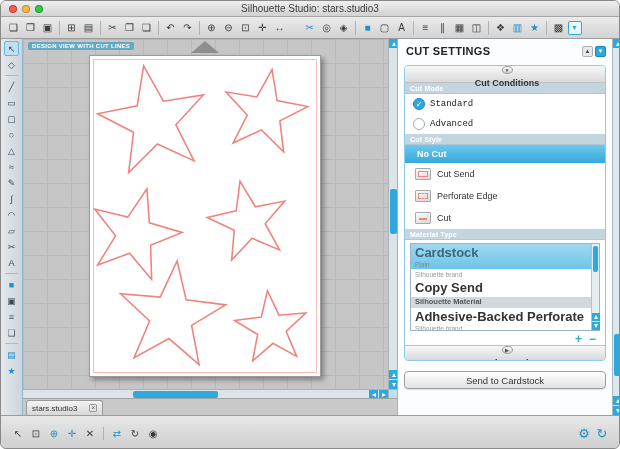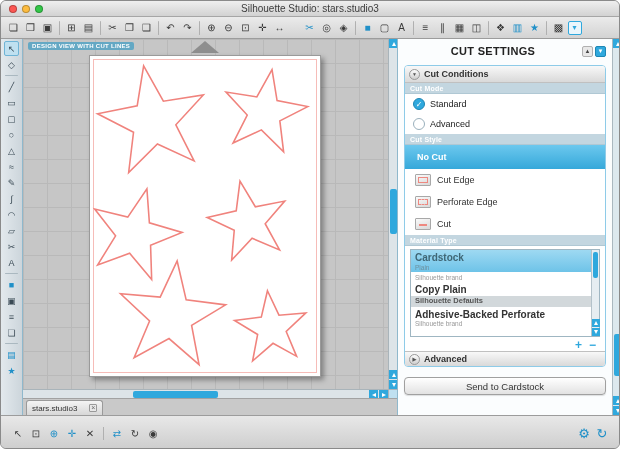--- a/index.html
+++ b/index.html
@@ -67,56 +67,56 @@
     border-top:1px solid #a2a2a2; display:flex; align-items:flex-end; padding-left:3px; }
   .tab { height:15px; display:flex; align-items:center; gap:12px; padding:0 5px;
     background:linear-gradient(#f4f4f4,#d7d7d7); border:1px solid #9a9a9a; border-bottom:none;
     border-radius:3px 3px 0 0; font-size:8px; color:#333; }
   .tabx { width:8px; height:8px; border:1px solid #999; background:#e8e8e8; color:#666;
     font-size:7px; line-height:6px; text-align:center; border-radius:1px; }
 
   
   .panel { position:absolute; left:396px; top:38px; width:215px; height:376px; background:#fbfdfe;
     border-left:1px solid #8fb8cc; display:flex; flex-direction:column; }
-  .panel-title-row { display:flex; align-items:center; padding:6px 6px 4px 8px;text-align:center; }
+  .panel-title-row { display:flex; align-items:center; padding:6px 6px 4px 8px; }
   .panel-title { font-size:11px; font-weight:bold; color:#222; letter-spacing:.3px; flex:1; }
   .pbtn { width:11px; height:11px; margin-left:2px; display:flex; align-items:center; justify-content:center;
     font-size:6px; border-radius:2px; }
   .pbtn.plain { color:#444; background:#e8e8e8; border:1px solid #b0b0b0; }
   .pbtn.blue { color:#fff; background:#2fa8dd; border:1px solid #1d86b4; }
 
   .box { margin:4px 6px 0 6px; border:1px solid #8ecbe8; border-radius:4px; background:#fff; overflow:hidden; }
   .sec-hdr { height:17px; display:flex; align-items:center; gap:4px; padding-left:4px;
     background:linear-gradient(#f8f8f8,#d9d9d9); border-bottom:1px solid #c0c0c0;
-    font-size:9px; font-weight:bold; color:#333; }
+    font-size:9px; font-weight:bold; color:#333;flex-direction:column; }
   .sec-hdr.adv { border-bottom:none; border-top:1px solid #c0c0c0; height:15px; }
   .tog { width:11px; height:11px; border-radius:50%; border:1px solid #999;
     background:linear-gradient(#fdfdfd,#cfcfcf); display:flex; align-items:center; justify-content:center;
     font-size:5px; color:#555; }
   .mini-hdr { height:11px; background:#c3d6e0; border-bottom:1px solid #b0c8d4; color:#fff;
     font-size:7px; font-weight:bold; padding-left:5px; display:flex; align-items:center; letter-spacing:.2px; }
   .mode-row { height:20px; display:flex; align-items:center; gap:5px; padding-left:8px; }
   .radio { width:12px; height:12px; border-radius:50%; border:1px solid #9ab0bc; background:#fff;
     display:flex; align-items:center; justify-content:center; font-size:8px; color:#fff; }
   .radio.checked { background:#2fa8dd; border-color:#1d86b4; }
-  .mode-label { font-size:9px; color:#222; }
+  .mode-label { font-size:9px; color:#222;font-family:Liberation Mono, monospace; }
   .style-row { height:22px; display:flex; align-items:center; gap:6px; padding-left:10px; font-size:9px; color:#333; }
-  .style-row.sel { height:24px; background:linear-gradient(#6cc8ee,#35a8da); color:#fff; font-weight:bold; padding-left:12px; }
+  .style-row.sel { height:18px; background:linear-gradient(#6cc8ee,#35a8da); color:#fff; font-weight:bold; padding-left:12px; }
   .cs-icon { width:16px; height:12px; background:linear-gradient(160deg,#fafafa,#d8d8d8);
     border:1px solid #a8a8a8; border-radius:1px; position:relative; flex:0 0 auto; }
   .cs-icon::after { content:""; position:absolute; }
   .cs-icon.edge::after  { left:2px; right:2px; top:2px; bottom:2px; border:1px solid #ee8880; }
   .cs-icon.cut::after   { left:3px; right:3px; top:5px; border-top:2px solid #ee8880; }
   .cs-icon.pedge::after { left:2px; right:2px; top:2px; bottom:2px; border:1px dashed #ee8880; }
   .cs-icon.perf::after  { left:3px; right:3px; top:5px; border-top:2px dashed #ee8880; }
 
   .matlist { margin:3px 5px 0 5px; height:88px; border:1px solid #9fb6c2; background:#fff; display:flex; position:relative; }
   .matrows { flex:1; overflow:hidden; }
   .mat-row { padding:2px 4px 1px 4px; }
-  .mat-label { font-size:10px; font-weight:bold; color:#333; line-height:1.15; }
+  .mat-label { font-size:13px; font-weight:bold; color:#333; line-height:1.15; }
   .mat-sub { font-size:6.5px; color:#999; line-height:1.1; }
   .mat-sub:empty { display:none; }
   .mat-row.sel { background:linear-gradient(#9ed9f2,#6ec3e8); }
   .mat-row.sel .mat-label { color:#3f6675; } .mat-row.sel .mat-sub { color:#6d909e; }
   .mat-row.hdr { background:#d2d8db; padding-top:1px; padding-bottom:1px; }
   .mat-row.hdr .mat-label { font-size:7.5px; color:#555; }
   .mat-scroll { width:8px; border-left:1px solid #b4c2ca; background:#e6edf1; position:relative; }
   .mat-thumb { position:absolute; left:1px; top:2px; width:5px; height:26px; background:#2fa8dd; border-radius:2px; }
   .ms-btn { position:absolute; left:0; width:8px; height:8px; background:#2fa8dd; display:flex; align-items:center; justify-content:center; }
   .ms-btn.b1 { bottom:9px; } .ms-btn.b2 { bottom:0; }
@@ -360,21 +360,21 @@
 
       <div class="mini-hdr">Cut Style</div>
 
         <div class="style-row sel">
 
           <span class="cs-label">No Cut</span>
         </div>
 
         <div class="style-row">
           <span class="cs-icon edge"></span>
-          <span class="cs-label">Cut Edge</span>
+          <span class="cs-label">Cut Send</span>
         </div>
 
         <div class="style-row">
           <span class="cs-icon pedge"></span>
           <span class="cs-label">Perforate Edge</span>
         </div>
 
         <div class="style-row">
           <span class="cs-icon cut"></span>
           <span class="cs-label">Cut</span>
@@ -388,26 +388,26 @@
             <div class="mat-row sel">
               <div class="mat-label">Cardstock</div>
               <div class="mat-sub">Plain</div>
             </div>
 
             <div class="mat-row">
               <div class="mat-sub">Silhouette brand</div>
             </div>
 
             <div class="mat-row">
-              <div class="mat-label">Copy Plain</div>
+              <div class="mat-label">Copy Send</div>
 
             </div>
 
             <div class="mat-row hdr">
-              <div class="mat-label">Silhouette Defaults</div>
+              <div class="mat-label">Silhouette Material</div>
 
             </div>
 
             <div class="mat-row">
               <div class="mat-label">Adhesive-Backed Perforate</div>
               <div class="mat-sub">Silhouette brand</div>
             </div>
 
         </div>
         <div class="mat-scroll">

